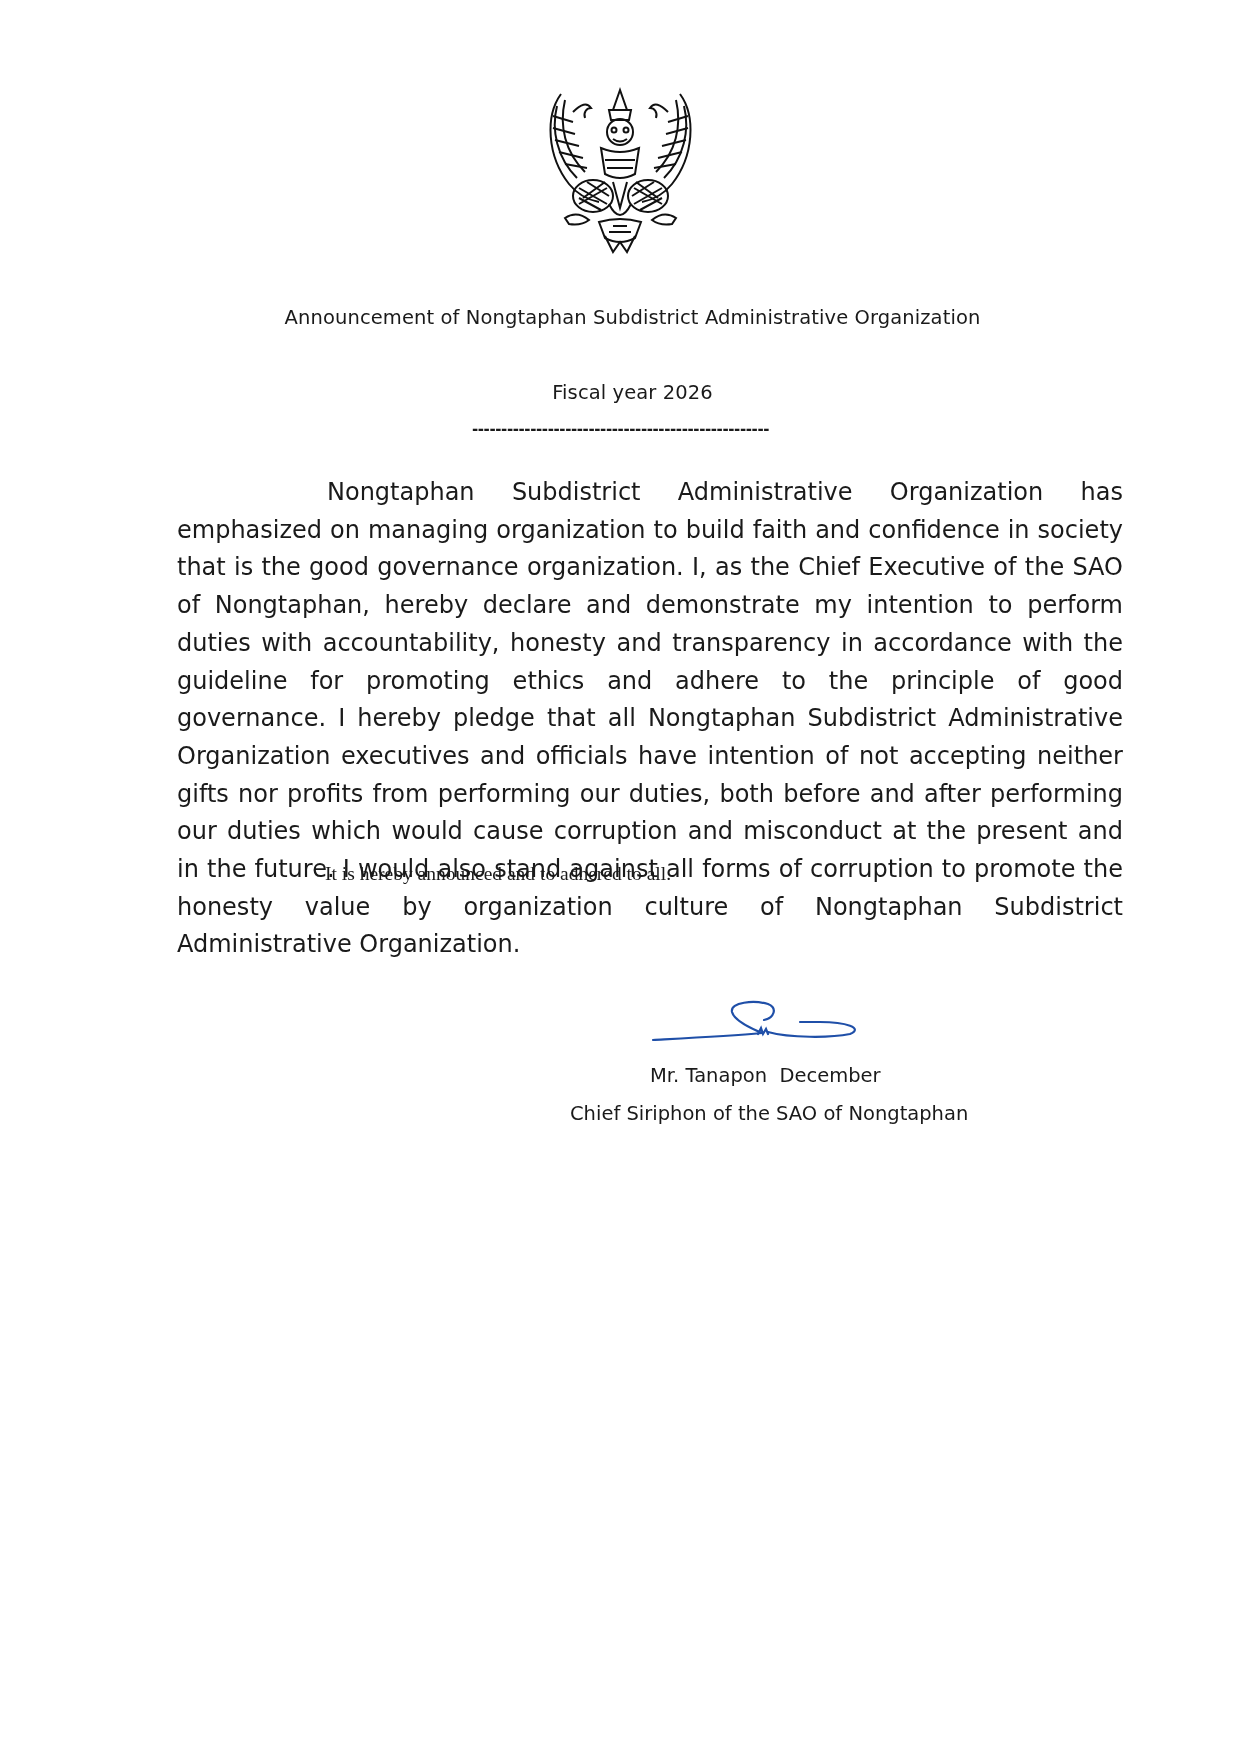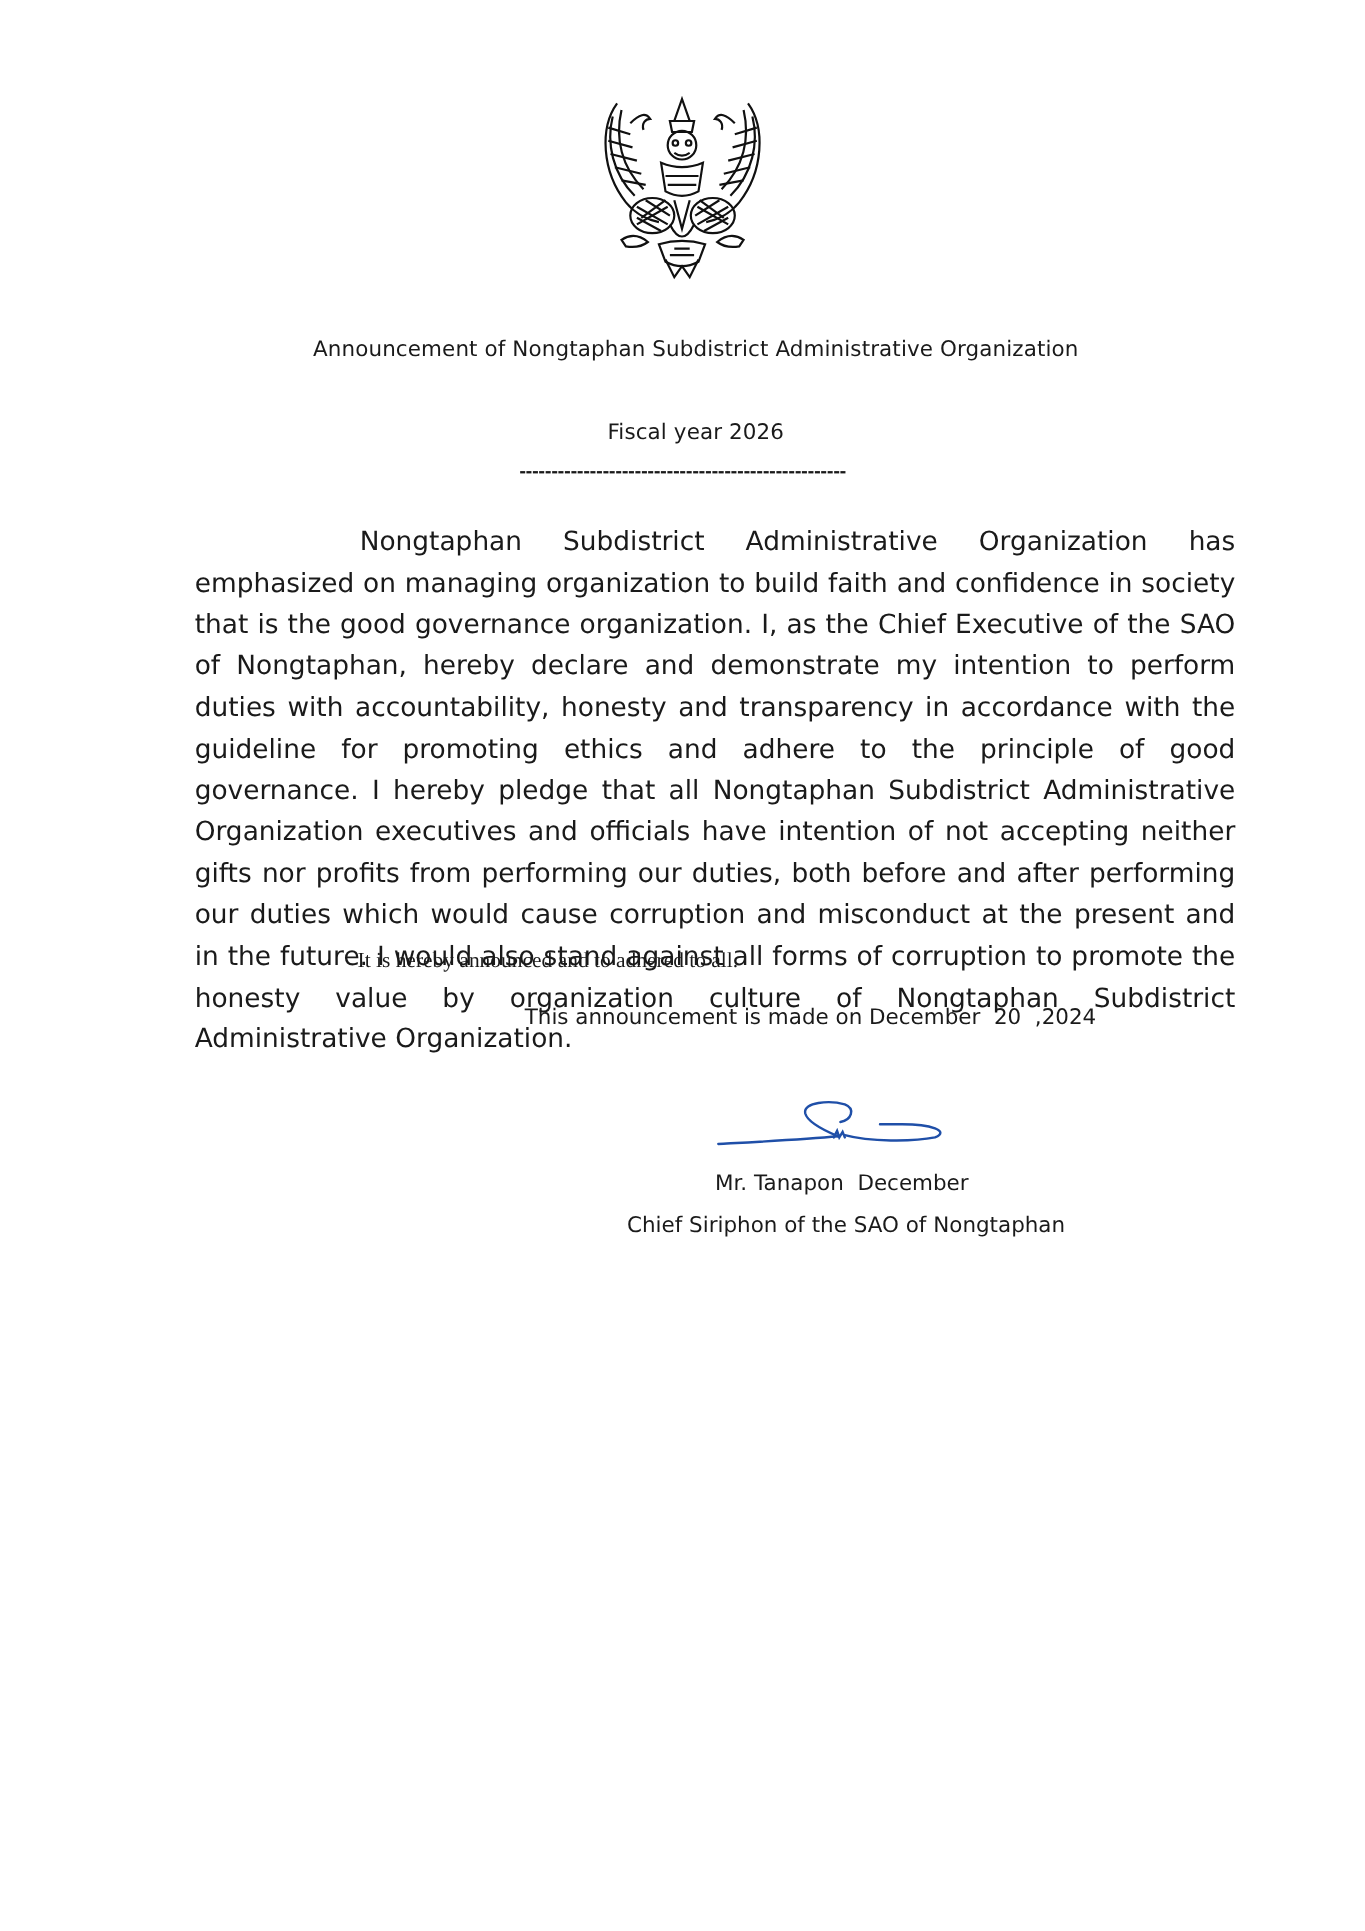--- a/index.html
+++ b/index.html
@@ -73,21 +73,20 @@
     </g>
   </svg>
 
   <div class="center-line t1">Announcement of Nongtaphan Subdistrict Administrative Organization</div>
   <div class="center-line t3">Fiscal year 2026</div>
   <div class="dashes">---------------------------------------------------</div>
 
   <div class="body-para">Nongtaphan Subdistrict Administrative Organization has emphasized on managing organization to build faith and confidence in society that is the good governance organization. I, as the Chief Executive of the SAO of Nongtaphan, hereby declare and demonstrate my intention to perform duties with accountability, honesty and transparency in accordance with the guideline for promoting ethics and adhere to the principle of good governance. I hereby pledge that all Nongtaphan Subdistrict Administrative Organization executives and officials have intention of not accepting neither gifts nor profits from performing our duties, both before and after performing our duties which would cause corruption and misconduct at the present and in the future. I would also stand against all forms of corruption to promote the honesty value by organization culture of Nongtaphan Subdistrict Administrative Organization.</div>
 
   <div class="closing">It is hereby announced and to adhered to all.</div>
-  <div class="date-line">This announcement is made on December  20  ,2024</div>
 
   <svg class="signature" viewBox="0 0 212 56">
     <g fill="none" stroke="#1f4fa8" stroke-width="2.2" stroke-linecap="round">
       <path d="M3 42 C40 40, 80 38, 112 35"></path>
       <path d="M112 35 C100 30, 84 22, 82 14 C80 4, 104 2, 118 6 C128 10, 124 20, 114 22"></path>
       <path d="M108 36 L111 30 L113 36 L116 31 L118 36"></path>
       <path d="M118 34 C140 40, 180 40, 200 36 C214 30, 196 24, 170 24 L150 24"></path>
     </g>
   </svg>
 

